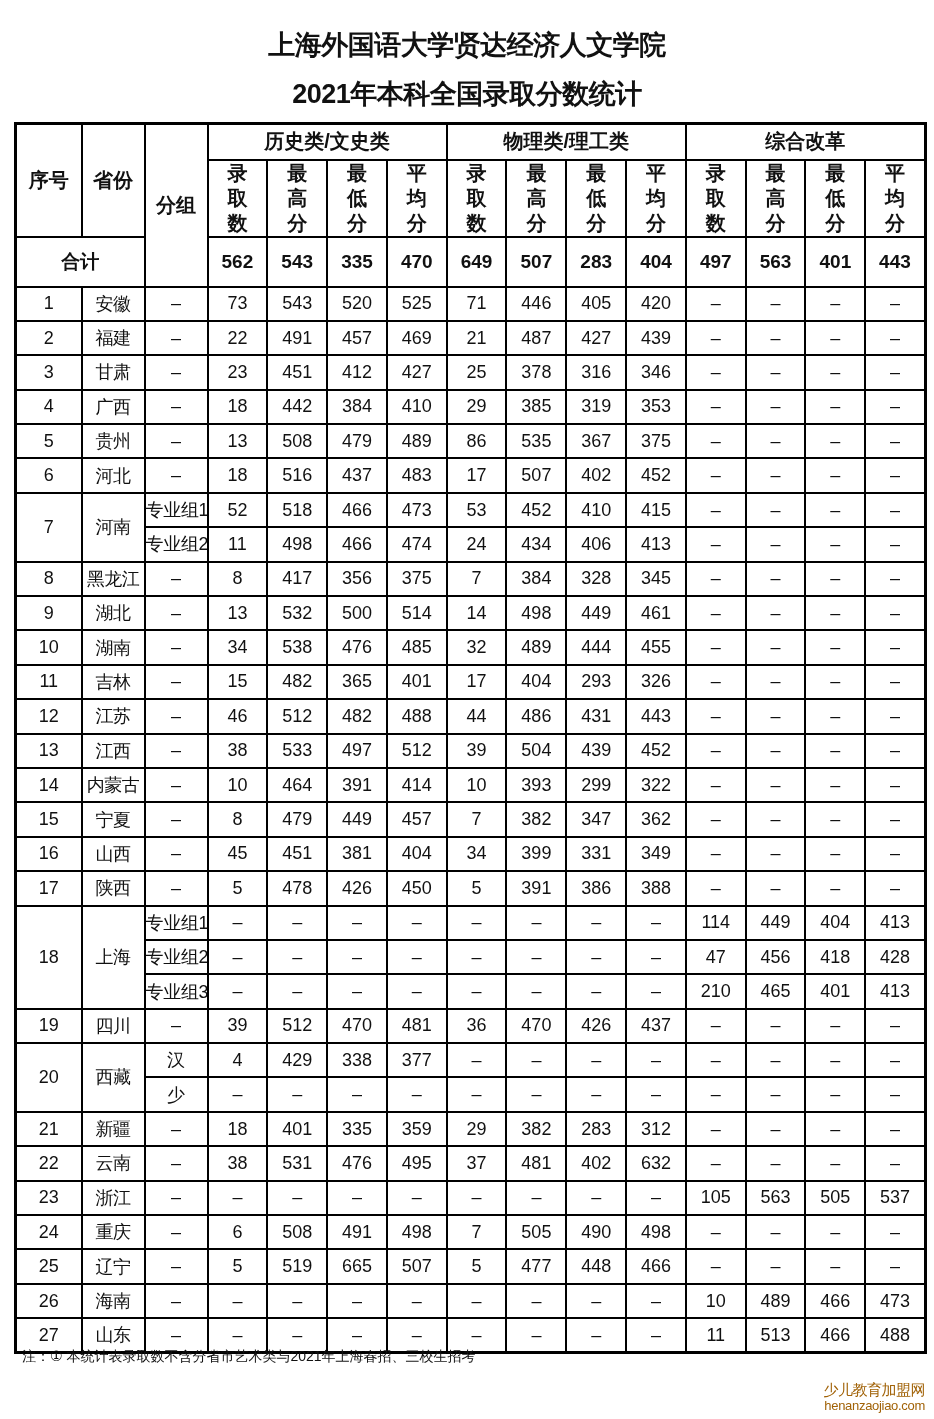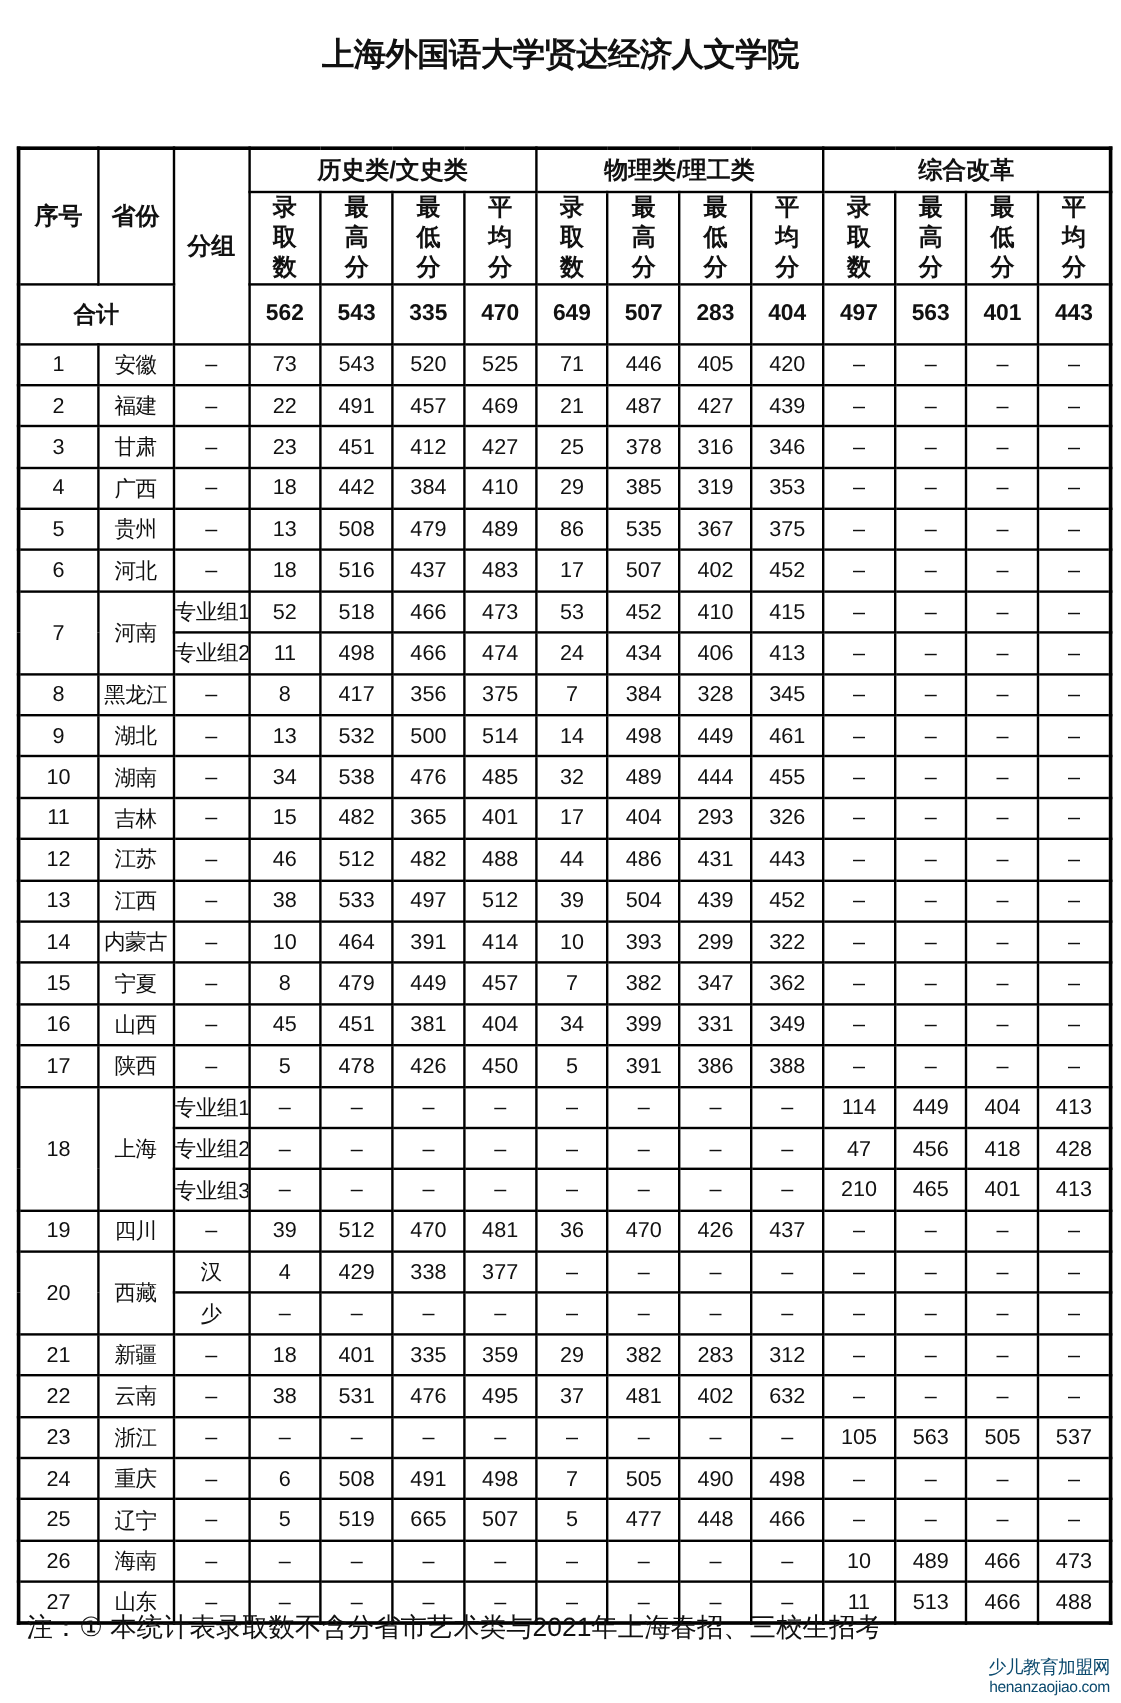--- a/index.html
+++ b/index.html
@@ -62,42 +62,43 @@
     line-height: 25px;
   }
   td.grp-small { font-size: 14px; letter-spacing: -0.3px; }
   td.prov { font-size: 18px; letter-spacing: -0.5px; }
 
   .note {
     position: absolute;
     left: 22px;
     top: 1344px;
     font-family: "Liberation Sans", "DejaVu Sans", sans-serif;
-    font-size: 22px;
+    font-size: 14px;
     line-height: 24px;
     color: #111111;
     white-space: nowrap;
   }
   .watermark {
     position: absolute;
     right: 9px;
     top: 1381px;
     text-align: right;
-    color: #0c4a6e;
+    color: #a16207;
     font-family: "Liberation Sans", "DejaVu Sans", sans-serif;
   }
   .watermark .wm1 { font-size: 15px; line-height: 18px; letter-spacing: -0.5px; }
   .watermark .wm2 { font-size: 13px; line-height: 14px; letter-spacing: -0.3px; }
 </style>
 </head>
 <body>
 
 <div class="page">
 
   <div class="title t1">上海外国语大学贤达经济人文学院</div>
+  <div class="title t2">2021年本科全国录取分数统计</div>
 
   <table class="stats">
     <colgroup>
       <col style="width:66px">
         <col style="width:63px">
         <col style="width:63px">
       <col style="width:59.8px">
         <col style="width:59.8px">
         <col style="width:59.8px">
         <col style="width:59.8px">

